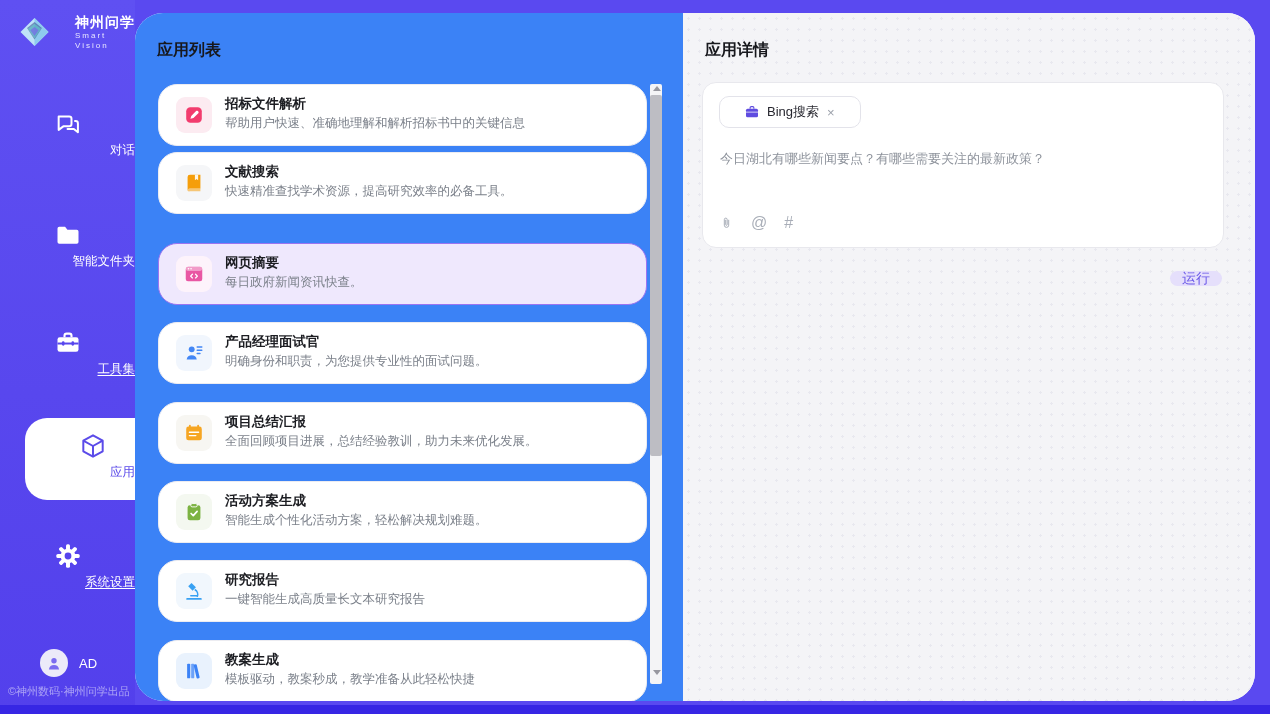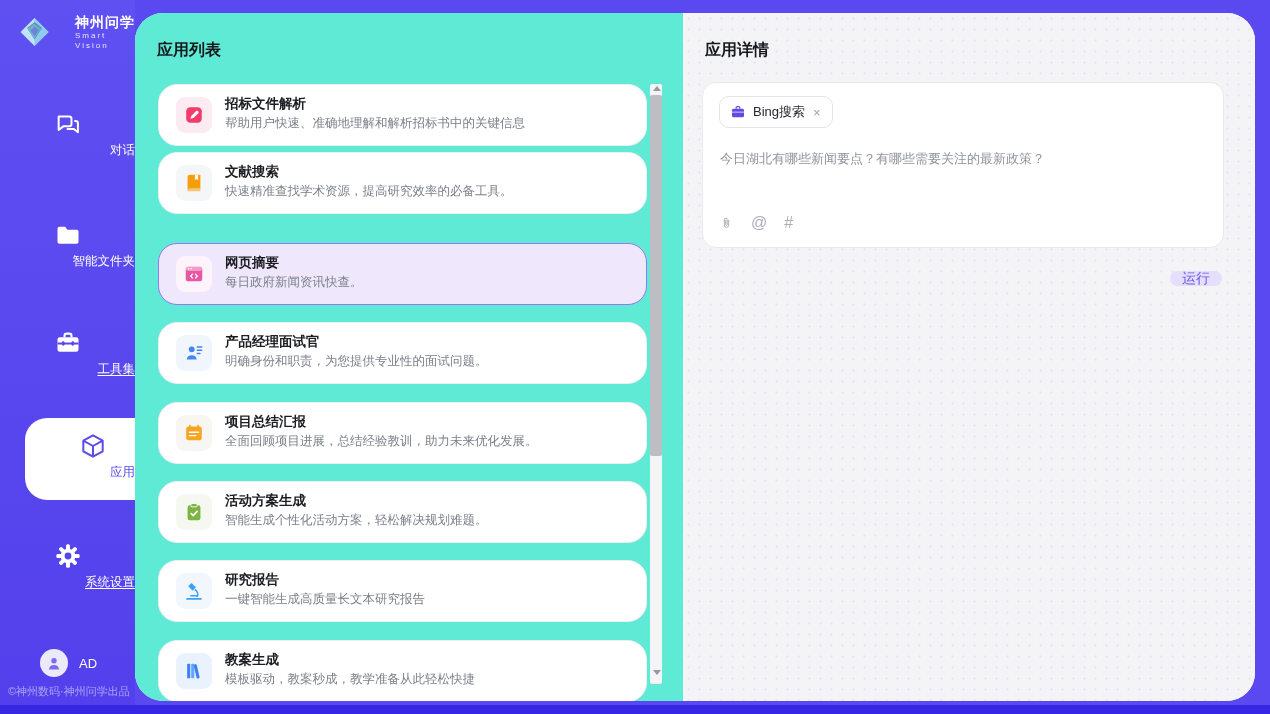--- a/index.html
+++ b/index.html
@@ -34,21 +34,21 @@
   .user-row{position:absolute;left:40px;top:649px;display:flex;align-items:center;gap:11px;}
   .avatar{width:28px;height:28px;border-radius:50%;background:#ECEAF9;display:flex;align-items:center;justify-content:center;}
   .avatar svg{width:18px;height:18px;}
   .user-name{color:#fff;font-size:13px;}
   .sidebar-footer{position:absolute;left:8px;top:684px;color:rgba(255,255,255,.5);font-size:11px;white-space:nowrap;}
   
   .main{position:absolute;left:135px;top:13px;width:1120px;height:688px;background:#fff;
     border-radius:28px;overflow:hidden;}
   .panel-title{position:absolute;font-size:16px;font-weight:bold;color:#17181d;}
   
-  .list-panel{position:absolute;left:0;top:0;width:548px;height:688px;background:#5eead4;}
+  .list-panel{position:absolute;left:0;top:0;width:548px;height:688px;background:#3b82f6;}
   .card{position:absolute;left:23px;width:487px;height:60px;background:#fff;
     border:1px solid #ECECF1;border-radius:19px;cursor:pointer;}
   .card.selected{background:#EFE8FD;border:1px solid #9B74F0;}
   .card-icon{position:absolute;left:17px;top:12px;width:36px;height:36px;border-radius:9px;
     display:flex;align-items:center;justify-content:center;}
   .card-icon svg{width:22px;height:22px;}
   .card-title{position:absolute;left:66px;top:10px;font-size:13.5px;font-weight:bold;color:#1c1d22;}
   .card-desc{position:absolute;left:66px;top:30px;font-size:12.5px;color:#7b808a;white-space:nowrap;}
   
   .sb-track{position:absolute;left:515px;top:71px;width:12px;height:600px;background:#F4F4F6;border-radius:2px;}
@@ -58,21 +58,21 @@
   .sb-down{position:absolute;left:518px;top:657px;width:0;height:0;border-left:4px solid transparent;
     border-right:4px solid transparent;border-top:5px solid #97979F;cursor:pointer;}
   
   .detail-panel{position:absolute;left:548px;top:0;width:572px;height:688px;
     background-color:#F4F4F7;
     background-image:radial-gradient(#E8E8EF 1px,rgba(0,0,0,0) 1.2px);
     background-size:11px 11px;}
   .composer{position:absolute;left:19px;top:69px;width:520px;height:164px;background:#fff;
     border:1px solid #E8E8ED;border-radius:14px;}
   .chip{position:absolute;left:16px;top:13px;height:30px;display:inline-flex;align-items:center;
-    gap:7px;padding:0 10px;border:1px solid #E3E3EA;border-radius:10px;background:#fff;}
+    gap:7px;padding:0 24px;border:1px solid #E3E3EA;border-radius:10px;background:#fff;}
   .chip svg{width:16px;height:16px;}
   .chip-label{font-size:13px;color:#26262e;}
   .chip-close{font-size:13px;color:#9ba0aa;cursor:pointer;line-height:1;padding:0 1px;}
   .query-text{position:absolute;left:17px;top:66px;width:486px;font-size:13px;color:#8E939C;line-height:19px;cursor:text;}
   .composer-tools{position:absolute;left:16px;top:131px;display:flex;align-items:center;gap:17px;color:#A9AEB8;}
   .composer-tools svg{width:15px;height:18px;display:block;}
   .tool-glyph{font-size:16px;line-height:18px;cursor:pointer;}
   .run-btn{position:absolute;left:487px;top:258px;width:52px;height:15px;background:#E5DFFB;
     color:#6A58E8;font-size:14px;border:none;border-radius:8px;cursor:pointer;
     display:flex;align-items:center;justify-content:center;font-family:inherit;}

